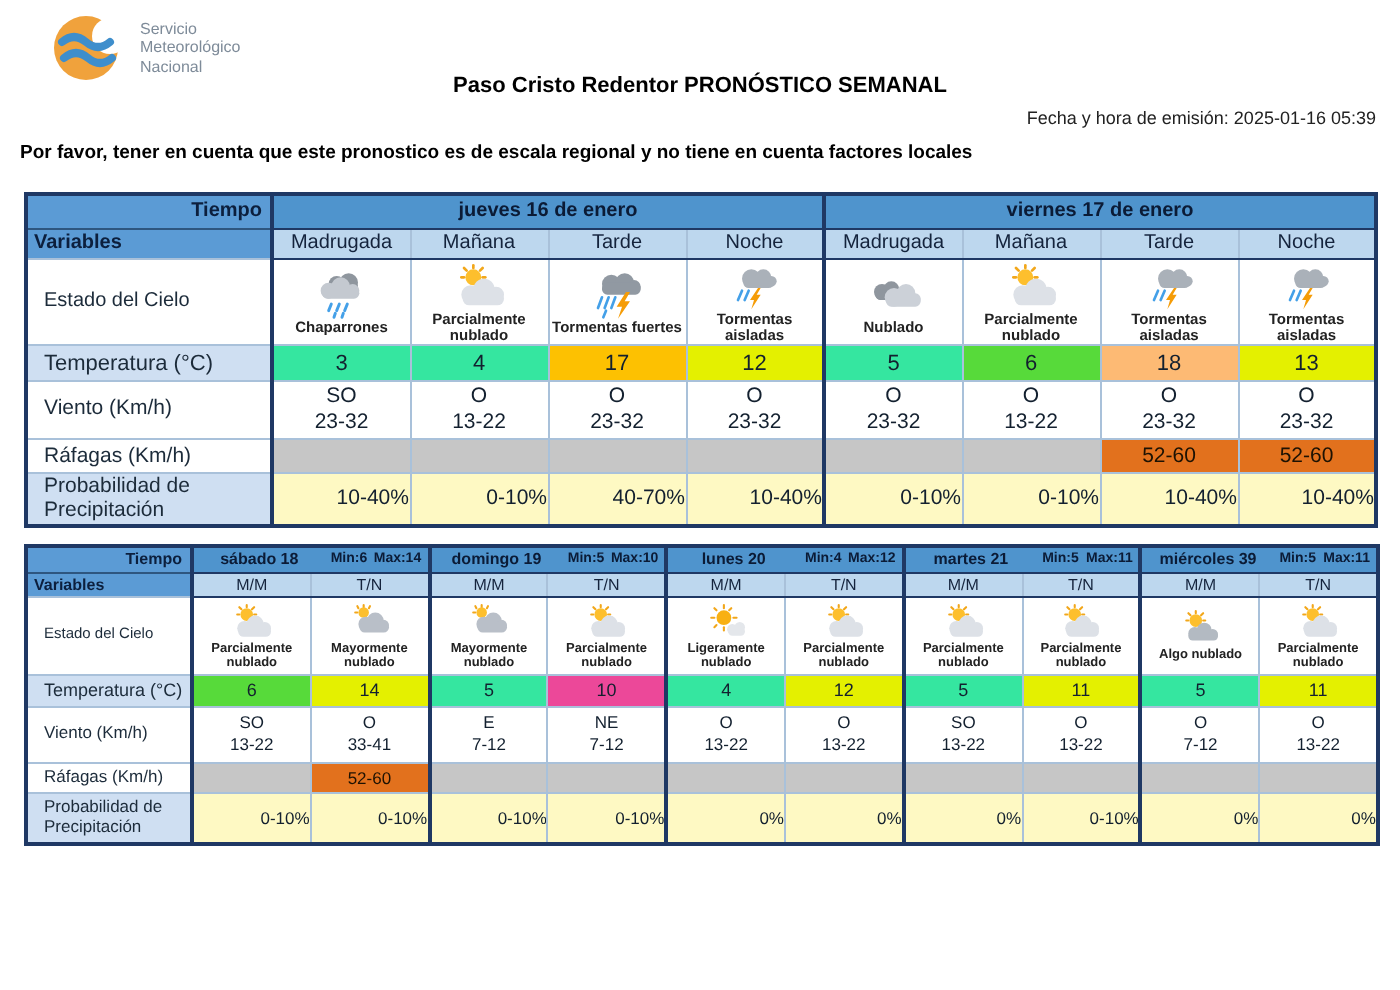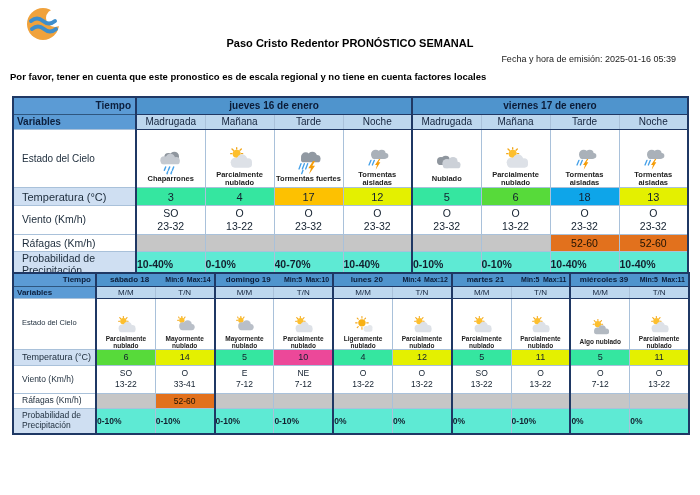--- a/index.html
+++ b/index.html
@@ -7,45 +7,45 @@
   body {
     width:700px; height:495px; position:relative; overflow:hidden;
     font-family:"Liberation Sans", sans-serif; color:#111;
   }
 
   
   .logo { position:absolute; left:24px; top:5px; display:flex; align-items:center; gap:6px; }
   .logo-text { font-size:8px; line-height:1.2; color:#7e8b99; white-space:pre-line; }
   .doc-title { position:absolute; left:0; right:0; top:37px; text-align:center;
                font-size:11px; font-weight:bold; color:#000; }
-  .emission  { position:absolute; right:24px; top:54px; font-size:9px; color:#222; }
+  .emission  { position:absolute; right:12px; top:54px; font-size:9px; color:#222; }
   .note      { position:absolute; left:10px; top:71px; font-size:9.5px; font-weight:bold; color:#000; }
 
   
   table { border-collapse:collapse; table-layout:fixed; position:absolute; left:12px;
           background:#fff; border:2px solid #1f3864; }
   td { border:1px solid #a9c1da; overflow:hidden; }
   td.gs { border-left:2px solid #1f3864; }            
   .corner { background:#5b9bd5; border-right:2px solid #1f3864; vertical-align:top; padding:0; }
   .c-tiempo { text-align:right; font-weight:bold; color:#0c1f3d; padding:2px 4px 0 0;
               border-bottom:1px solid #2e567f; }
   .c-vars   { text-align:left; font-weight:bold; color:#0c1f3d; padding:1px 0 0 3px; }
   .day { background:#4f94cd; padding:0; border-bottom:1px solid #1f3864; }
   .day-band { position:relative; width:100%;padding-left:43px; }
   .day-name { position:absolute; left:0; right:0; text-align:center; font-weight:bold; color:#0b1b36; }
   .mm { position:absolute; font-weight:bold; color:#0b1b36; }
   .period { background:#bdd7ee; text-align:center; color:#14233c; border-bottom:1px solid #1f3864; }
   .lab { background:#fff; padding-left:8px; color:#1c2b3a; border-right:2px solid #1f3864; }
   .lab.blue { background:#cfdff2; }
-  .sky { background:#fff; text-align:center; vertical-align:middle; padding-top:16px; }
+  .sky { background:#fff; text-align:center; vertical-align:middle; padding-top:1px; }
   .sky-label { font-weight:bold; color:#222; line-height:1.1; margin-top:0px; }
   .val { text-align:center; color:#13202f; }
   .wind { white-space:pre-line; text-align:center; background:#fff; color:#13202f;margin-top:44px; }
   .gust { text-align:center; color:#1d1203; }
-  .precip { background:#5eead4; text-align:left; color:#13202f;font-weight:bold; }
+  .precip { background:#fef9c3; text-align:right; color:#13202f; }
   .ico { display:block; margin:1px auto 0 auto; }
 
   
   #t1 { top:96px; width:676px; font-size:10px; }
   #t1 .r-days td   { height:17px; }
   #t1 .day-band    { height:15px; line-height:15px; }
   #t1 .day-name    { font-size:10px; }
   #t1 .mm          { font-size:8.5px;margin-top:37px; }
   #t1 .mm-min      { right:62px; }
   #t1 .mm-max      { right:8px;  }
@@ -214,20 +214,23 @@
   </defs>
 </svg>
 
 <div class="logo">
   <svg width="40" height="38" viewBox="0 0 40 38">
     <circle cx="19" cy="19" r="16" fill="#f0a23c"></circle>
     <circle cx="31" cy="13" r="9" fill="#ffffff"></circle>
     <path d="M7,16 q6,-5 12,0 t12,0" fill="none" stroke="#3e8ecc" stroke-width="4" stroke-linecap="round"></path>
     <path d="M8,24 q6,-5 12,0 t12,0" fill="none" stroke="#3e8ecc" stroke-width="4" stroke-linecap="round"></path>
   </svg>
+  <div class="logo-text">Servicio
+Meteorológico
+Nacional</div>
 </div>
 <div class="doc-title">Paso Cristo Redentor PRONÓSTICO SEMANAL</div>
 <div class="emission">Fecha y hora de emisión: 2025-01-16 05:39</div>
 <div class="note">Por favor, tener en cuenta que este pronostico es de escala regional y no tiene en cuenta factores locales</div>
 
 <table id="t1">
   <colgroup>
     <col style="width:123px">
       <col style="width:69px">
       <col style="width:69px">
@@ -321,21 +324,21 @@
         </td>
   </tr>
   <tr class="r-temp">
     <td class="lab blue">Temperatura (°C)</td>
     <td class="val gs" style="background-color: rgb(53, 230, 160);">3</td>
     <td class="val" style="background-color: rgb(53, 230, 160);">4</td>
     <td class="val" style="background-color: rgb(253, 193, 1);">17</td>
     <td class="val" style="background-color: rgb(228, 240, 0);">12</td>
     <td class="val gs" style="background-color: rgb(53, 230, 160);">5</td>
     <td class="val" style="background-color: rgb(87, 218, 58);">6</td>
-    <td class="val" style="background-color: #0ea5e9; margin-left: 31px;">18</td>
+    <td class="val" style="background-color: #fdba74; margin-left: 31px;">18</td>
     <td class="val" style="background-color: rgb(228, 240, 0);">13</td>
   </tr>
   <tr class="r-wind">
     <td class="lab">Viento (Km/h)</td>
     <td class="wind gs">SO
 23-32</td>
     <td class="wind">O
 13-22</td>
     <td class="wind">O
 23-32</td>

